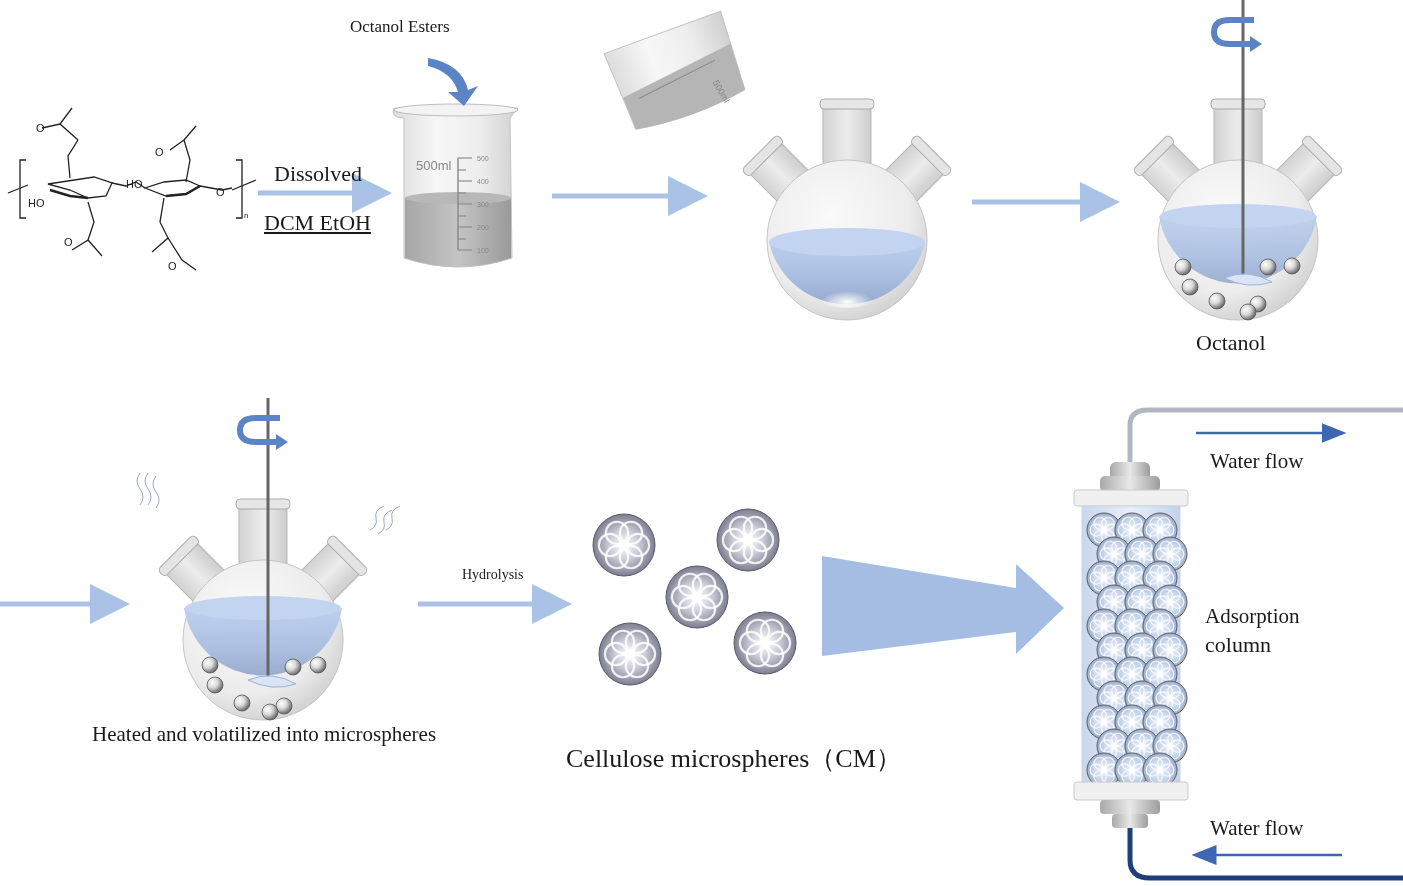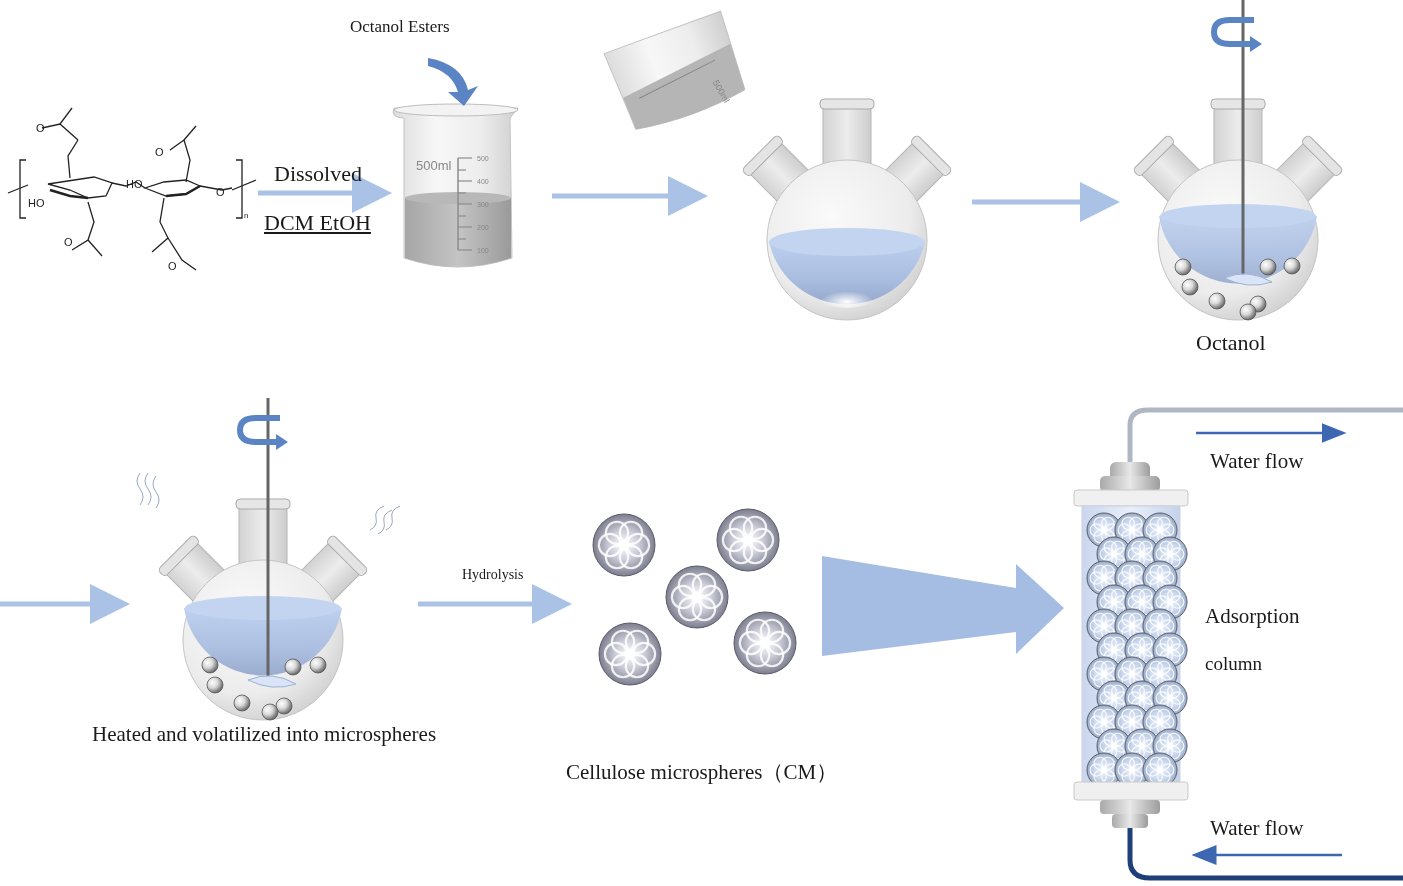--- a/index.html
+++ b/index.html
@@ -643,17 +643,17 @@
   <line x1="1196" y1="433" x2="1334" y2="433" stroke="#3d67b0" stroke-width="2.5" marker-end="url(#flowHead)"></line>
   <line x1="1342" y1="855" x2="1204" y2="855" stroke="#3d67b0" stroke-width="2.5" marker-end="url(#flowHead)"></line>
 </svg>
 
 <div class="lbl" style="left:350px; top:18px; font-size:17px; word-spacing:0;">Octanol    Esters</div>
 <div class="lbl" style="left:274px; top:163px;">Dissolved</div>
 <div class="lbl" style="left:264px; top:212px;text-decoration:underline;">DCM EtOH</div>
 <div class="lbl" style="left:1196px; top:332px;">Octanol</div>
 <div class="lbl" style="left:462px; top:568px; font-size:14px;">Hydrolysis</div>
 <div class="lbl" style="left:92px; top:724px; font-size:21px;">Heated and volatilized into microspheres</div>
-<div class="lbl" style="left:566px; top:762px; font-size:21px;">Cellulose microspheres（CM）</div>
+<div class="lbl" style="left:566px; top:746px; font-size:26px;">Cellulose microspheres（CM）</div>
 <div class="lbl" style="left:1210px; top:451px; font-size:21px;">Water flow</div>
 <div class="lbl lbl-c" style="left:1205px; top:606px; width:116px; font-size:21px;">Adsorption</div>
-<div class="lbl lbl-c" style="left:1205px; top:634px; width:116px; font-size:19px;margin-top:20px;">column</div>
+<div class="lbl lbl-c" style="left:1205px; top:634px; width:116px; font-size:22px;">column</div>
 <div class="lbl" style="left:1210px; top:818px; font-size:21px;">Water flow</div>
 
 </body></html>

